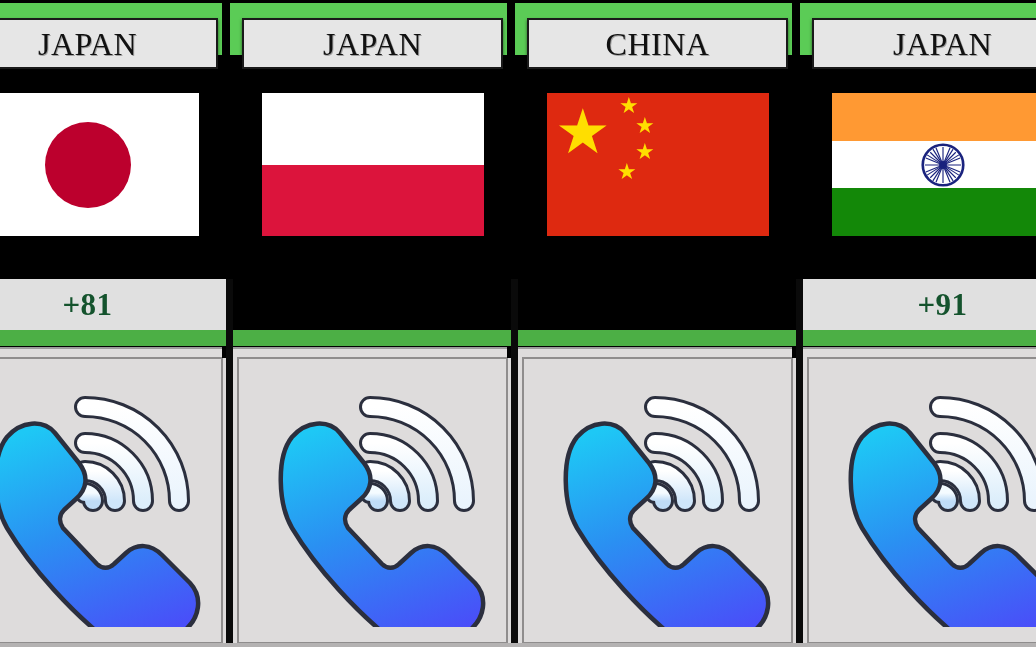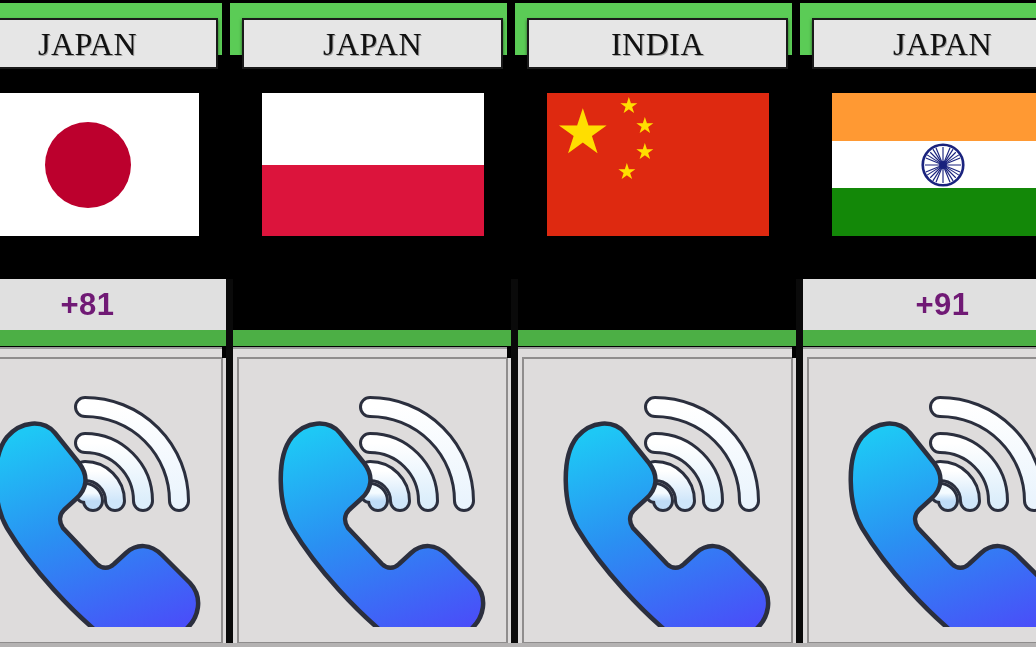--- a/index.html
+++ b/index.html
@@ -163,24 +163,24 @@
     left: 0;
     width: 285px;
     height: 51px;
     background: #e0e0e0;
     display: flex;
     align-items: center;
     justify-content: center;
     z-index: 7;
   }
   .code-text {
-    font-family: Liberation Sans, sans-serif;
+    font-family: Liberation Serif, serif;
     font-weight: bold;
     font-size: 31px;
-    color: #701a75;
+    color: #14532d;
     letter-spacing: 0.5px;
     line-height: 1;
   }
 
   
   .green-band-mid {
     position: absolute;
     left: 0;
     top: 330px;
     width: 285px;
@@ -374,21 +374,21 @@
                  L101 145 C96 150 96 157 100 163 L134 199 C139 204 146 204 151 199
                  L163 188 C174 178 188 179 199 190 L227 218
                  C240 232 237 253 221 266 L206 279 C190 293 166 292 148 278
                  C110 249 68 203 44 163 C30 139 28 92 44 72 Z" fill="url(#hsG2)" stroke="#2b2f3e" stroke-width="4.5" stroke-linejoin="round"></path>
       </svg>
     </div>
   </div>
 
   <div class="col" style="left:515px;">
     <div class="nameplate">
-      <span class="nameplate-text">INDIA</span>
+      <span class="nameplate-text">CHINA</span>
     </div>
 
     <div class="flag-wrap">
       <div class="flag flag-cn">
         <span class="star s-big">★</span>
         <span class="star s1">★</span>
         <span class="star s2">★</span>
         <span class="star s3">★</span>
         <span class="star s4">★</span>
       </div>

